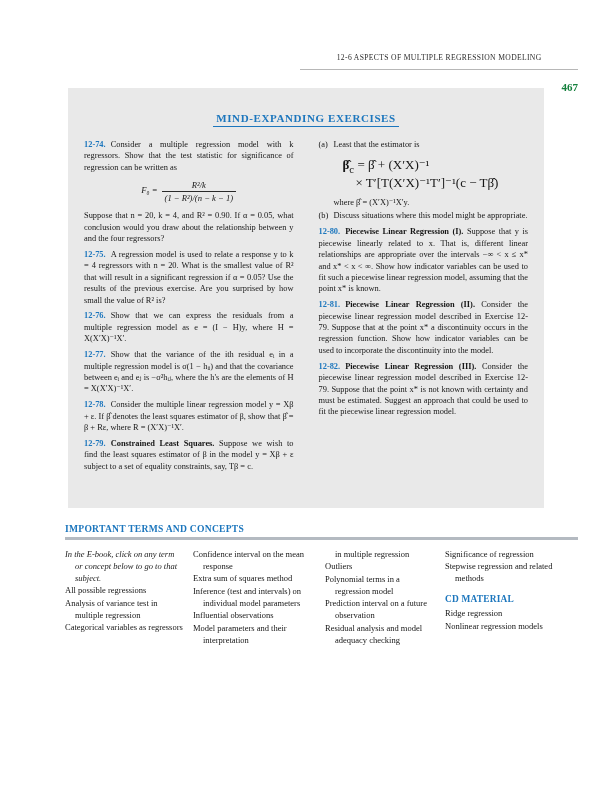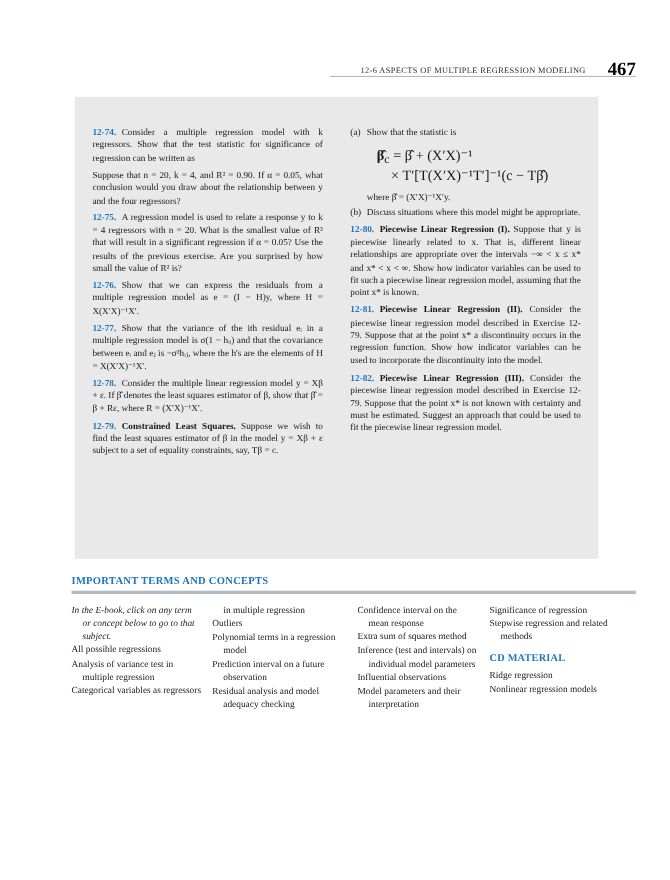--- a/index.html
+++ b/index.html
@@ -1,23 +1,23 @@
 <!DOCTYPE html>
 <html><head>
 <meta charset="utf-8">
 <style>
   html,body{margin:0;padding:0;background:#ffffff;}
   .page{position:relative;width:609px;height:800px;background:#ffffff;overflow:hidden;
         font-family:"Liberation Serif","DejaVu Serif",serif;color:#161616;}
 
   
   .running-head{position:absolute;top:53px;left:0;right:31px;display:flex;
-                justify-content:flex-end;align-items:center;gap:20px;}
+                justify-content:flex-end;align-items:flex-start;gap:20px;}
   .rh-text{font-size:7.6px;letter-spacing:.35px;color:#2b2b2b;text-transform:uppercase;}
-  .rh-page{font-size:17px;font-weight:bold;color:#000000;}
+  .rh-page{font-size:11px;font-weight:bold;color:#15803d;margin-top:28px;}
   .head-rule{position:absolute;top:69px;left:300px;right:31px;height:1px;background:#b7b7b7;}
 
   
   .ex-box{position:absolute;top:88px;left:68px;width:476px;height:420px;
           background:#e9e9e9;box-sizing:border-box;padding:15px 16px 0;overflow:hidden;}
   .ex-title-wrap{text-align:center;margin-top:5px;}
   .ex-title{display:inline-block;font-size:11px;font-weight:bold;letter-spacing:.6px;
             color:#1c76bd;border-bottom:1.6px solid #1c76bd;padding:0 3px 2px;}
   .ex-cols{display:flex;gap:25px;margin-top:12px;}
   .col{flex:1;min-width:0;}
@@ -54,40 +54,46 @@
 
 <div class="page">
 
   <div class="running-head">
     <span class="rh-text">12-6 Aspects of Multiple Regression Modeling</span>
     <span class="rh-page">467</span>
   </div>
   <div class="head-rule"></div>
 
   <section class="ex-box">
+    <div class="ex-title-wrap">
+      <span class="ex-title">MIND-EXPANDING EXERCISES</span>
+    </div>
     <div class="ex-cols">
 
       <div class="col">
         <p class="exp first"><span class="num">12-74.</span><span>Consider a multiple regression model with k regressors. Show that the test statistic for significance of regression can be written as</span></p>
+        <div class="formula">
+          <span class="it">F₀ =</span><span class="frac"><span class="fnum it">R²/k</span><span class="fden it">(1 − R²)/(n − k − 1)</span></span>
+        </div>
         <p class="exp"><span>Suppose that n = 20, k = 4, and R² = 0.90. If α = 0.05, what conclusion would you draw about the relationship between y and the four regressors?</span></p>
 
         <p class="exp"><span class="num">12-75.</span><span>A regression model is used to relate a response y to k = 4 regressors with n = 20. What is the smallest value of R² that will result in a significant regression if α = 0.05? Use the results of the previous exercise. Are you surprised by how small the value of R² is?</span></p>
 
         <p class="exp"><span class="num">12-76.</span><span>Show that we can express the residuals from a multiple regression model as e = (I − H)y, where H = X(X′X)⁻¹X′.</span></p>
 
         <p class="exp"><span class="num">12-77.</span><span>Show that the variance of the ith residual eᵢ in a multiple regression model is σ(1 − hᵢᵢ) and that the covariance between eᵢ and eⱼ is −σ²hᵢⱼ, where the h's are the elements of H = X(X′X)⁻¹X′.</span></p>
 
         <p class="exp"><span class="num">12-78.</span><span>Consider the multiple linear regression model y = Xβ + ε. If β̂ denotes the least squares estimator of β, show that β̂ = β + Rε, where R = (X′X)⁻¹X′.</span></p>
 
         <p class="exp"><span class="num">12-79.</span><span class="bt">Constrained Least Squares.</span> <span>Suppose we wish to find the least squares estimator of β in the model y = Xβ + ε subject to a set of equality constraints, say, Tβ = c.</span></p>
       </div>
 
       <div class="col">
         <div class="litem" style="margin-top:0;">
-          <span class="lbl">(a)</span><span>Show that the statistic is</span>
+          <span class="lbl">(a)</span><span>Least that the estimator is</span>
         </div>
         <div class="fblock">
           <div><span class="bt">β̂</span><sub>c</sub><span> = β̂ + (X′X)⁻¹</span></div>
           <div class="fline2">× T′[T(X′X)⁻¹T′]⁻¹(c − Tβ̂)</div>
         </div>
         <div class="wline">where β̂ = (X′X)⁻¹X′y.</div>
         <div class="litem">
           <span class="lbl">(b)</span><span>Discuss situations where this model might be appropriate.</span>
         </div>
 
@@ -107,33 +113,33 @@
     <div class="terms-grid">
 
       <div class="tcol">
         <div class="term intro">In the E-book, click on any term or concept below to go to that subject.</div>
         <div class="term">All possible regressions</div>
         <div class="term">Analysis of variance test in multiple regression</div>
         <div class="term">Categorical variables as regressors</div>
       </div>
 
       <div class="tcol">
+        <div class="term">Confidence interval on the mean response</div>
+        <div class="term">Extra sum of squares method</div>
+        <div class="term">Inference (test and intervals) on individual model parameters</div>
+        <div class="term">Influential observations</div>
+        <div class="term">Model parameters and their interpretation</div>
+      </div>
+
+      <div class="tcol">
         <div class="term cont">in multiple regression</div>
         <div class="term">Outliers</div>
         <div class="term">Polynomial terms in a regression model</div>
         <div class="term">Prediction interval on a future observation</div>
         <div class="term">Residual analysis and model adequacy checking</div>
-      </div>
-
-      <div class="tcol">
-        <div class="term">Confidence interval on the mean response</div>
-        <div class="term">Extra sum of squares method</div>
-        <div class="term">Inference (test and intervals) on individual model parameters</div>
-        <div class="term">Influential observations</div>
-        <div class="term">Model parameters and their interpretation</div>
       </div>
 
       <div class="tcol">
         <div class="term">Significance of regression</div>
         <div class="term">Stepwise regression and related methods</div>
         <div class="cd-head">CD MATERIAL</div>
         <div class="term">Ridge regression</div>
         <div class="term">Nonlinear regression models</div>
       </div>
 

